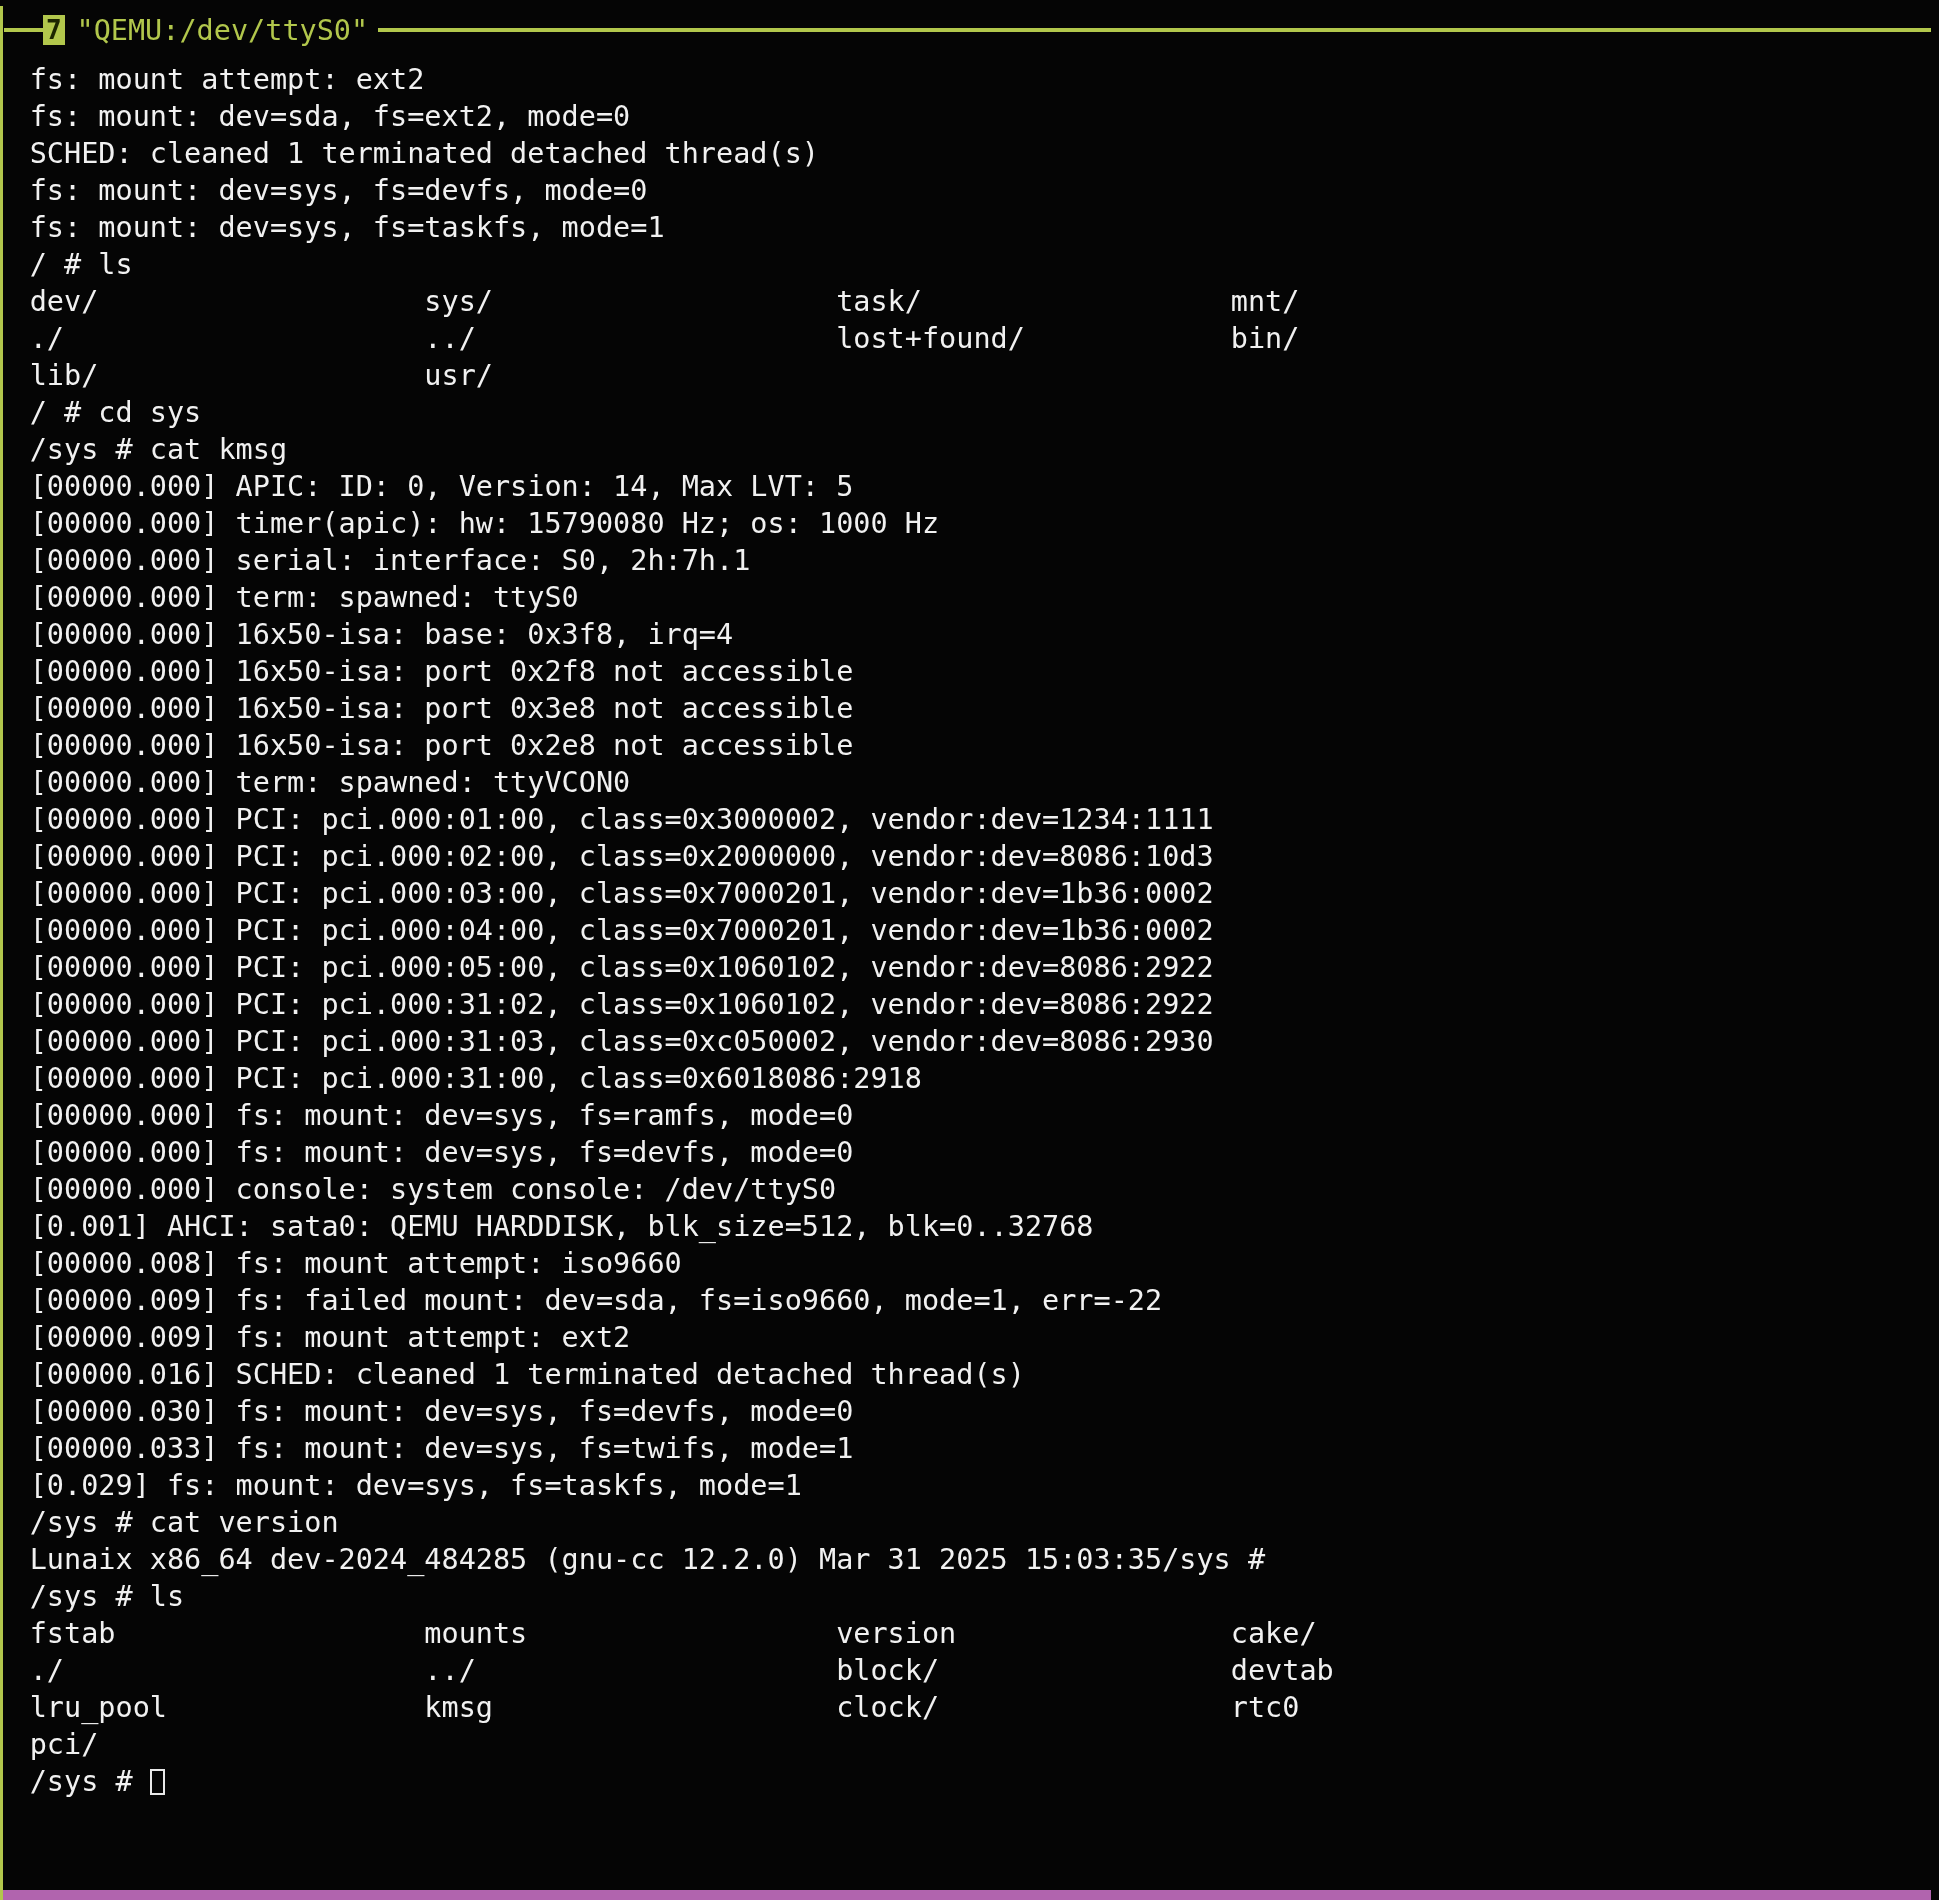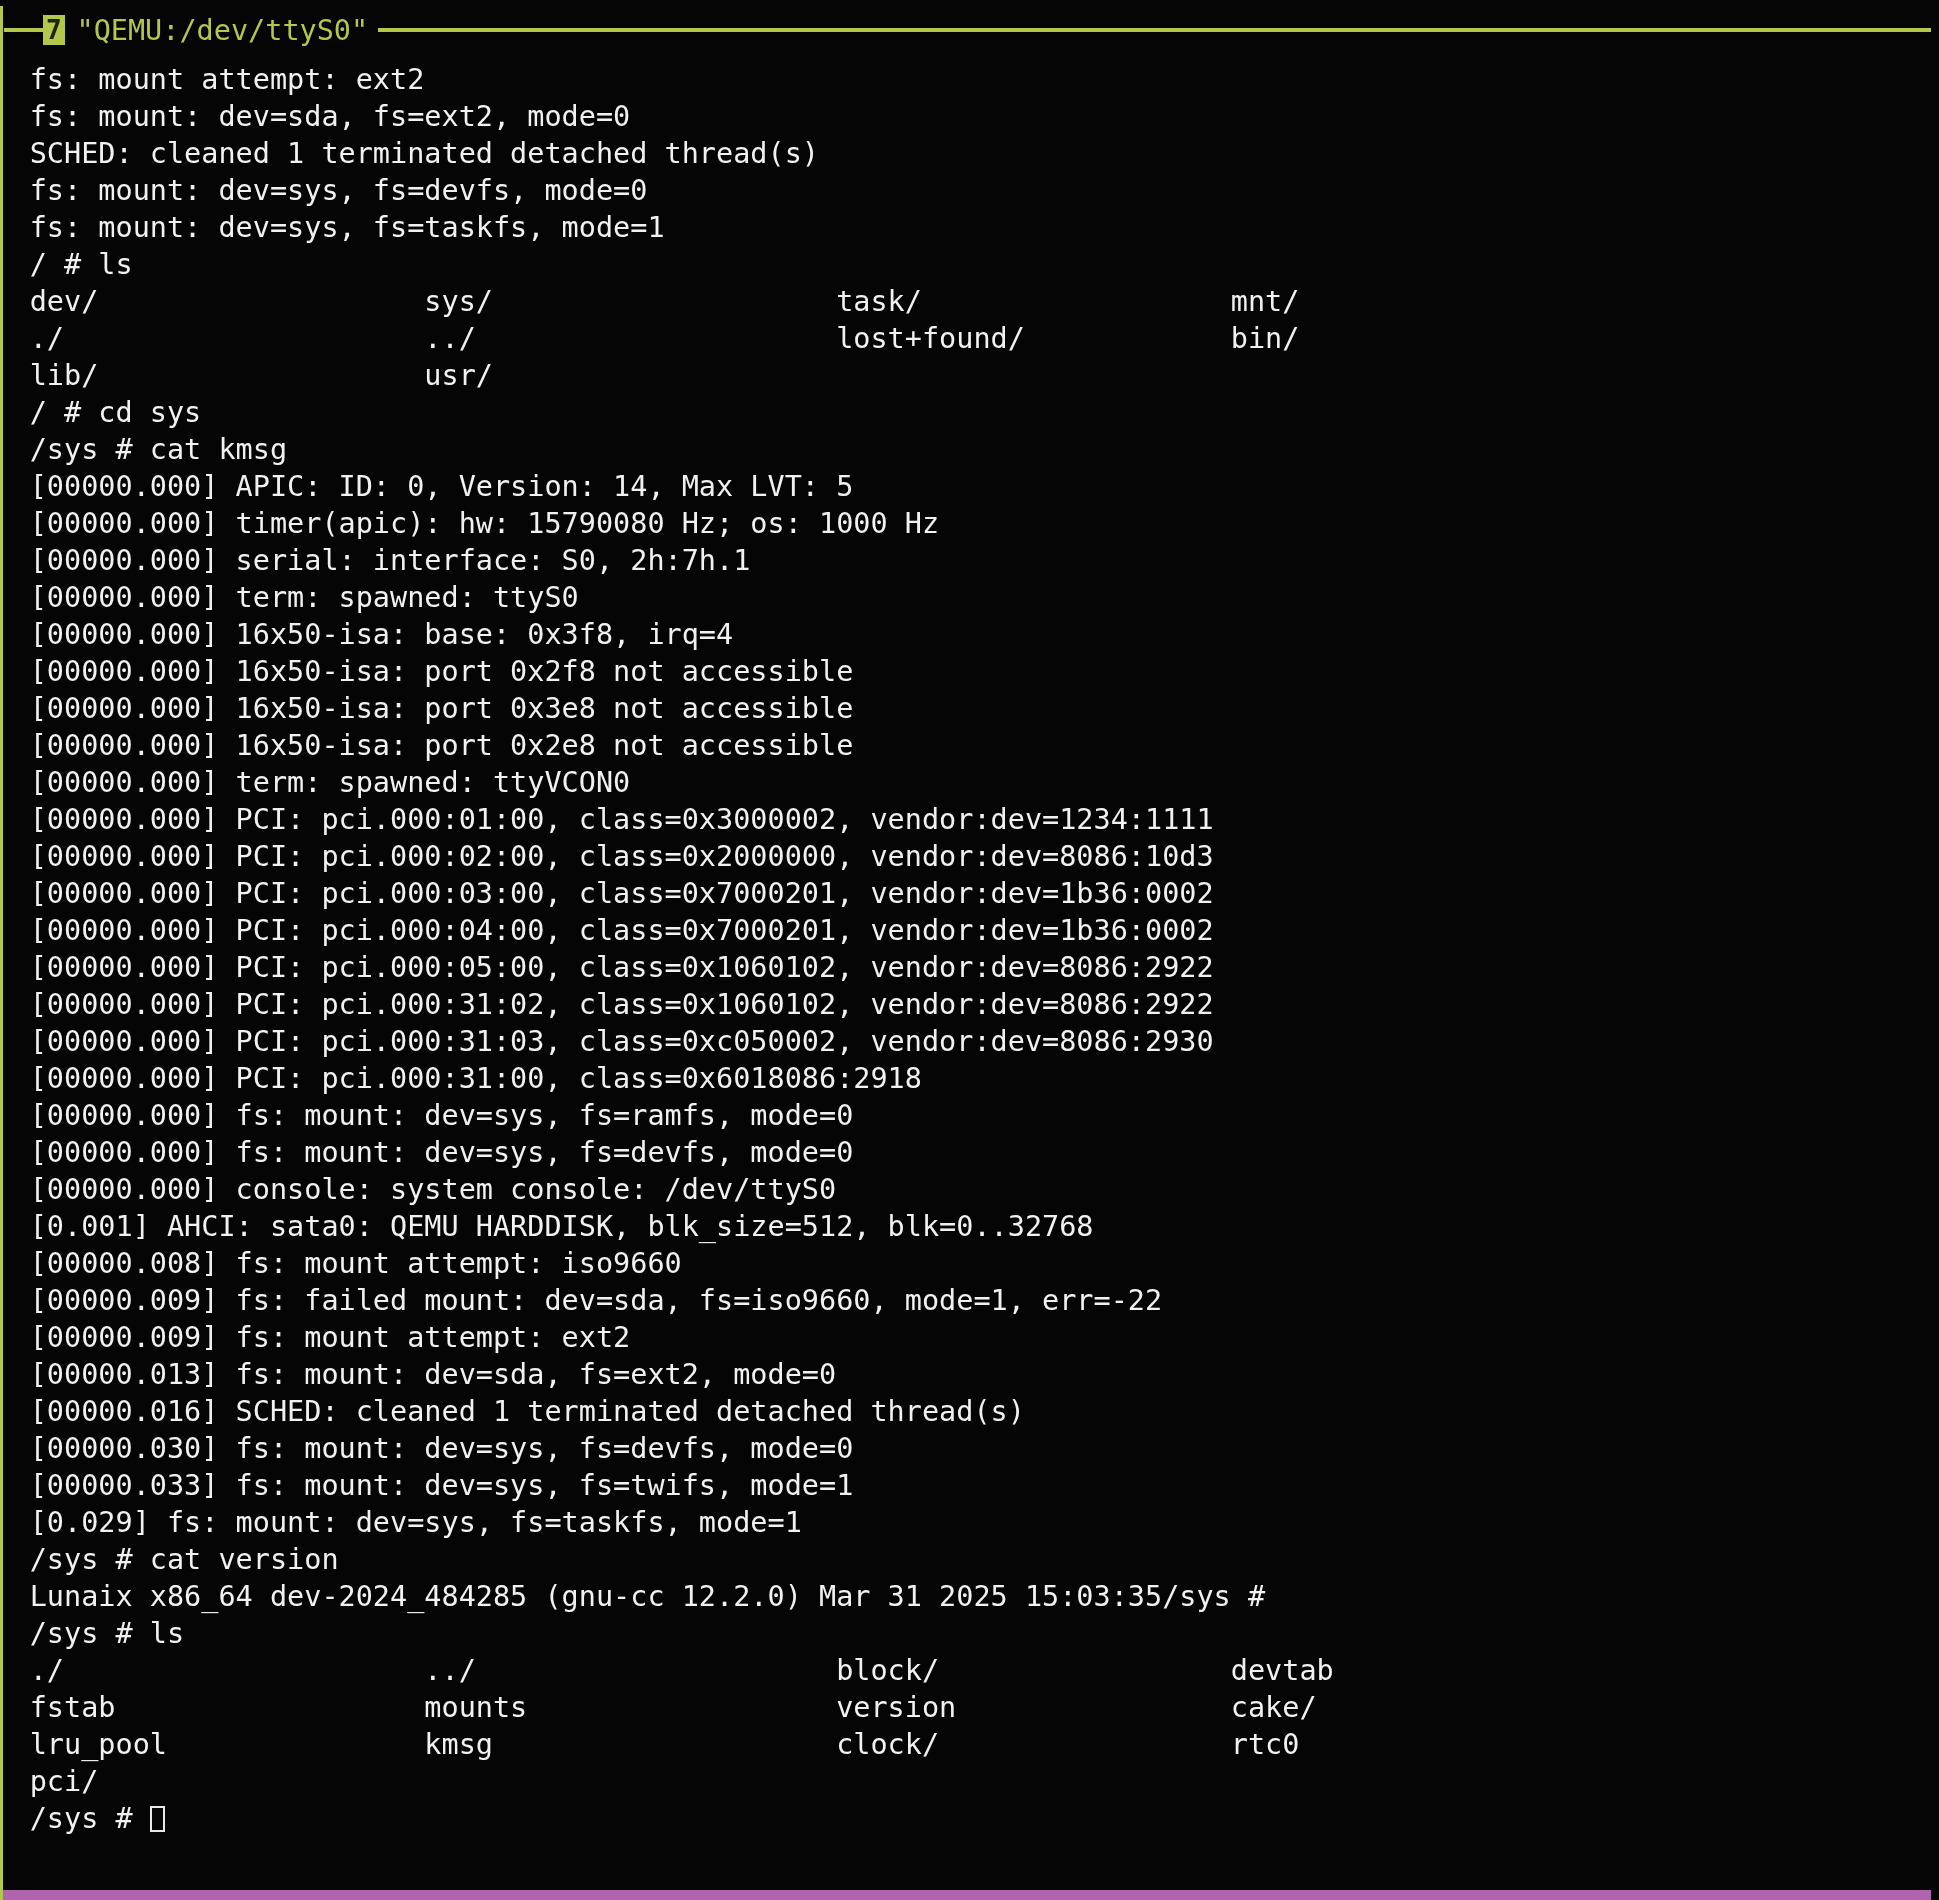--- a/index.html
+++ b/index.html
@@ -112,30 +112,29 @@
       <div class="line">[00000.000] PCI: pci.000:31:02, class=0x1060102, vendor:dev=8086:2922</div>
       <div class="line">[00000.000] PCI: pci.000:31:03, class=0xc050002, vendor:dev=8086:2930</div>
       <div class="line">[00000.000] PCI: pci.000:31:00, class=0x6018086:2918</div>
       <div class="line">[00000.000] fs: mount: dev=sys, fs=ramfs, mode=0</div>
       <div class="line">[00000.000] fs: mount: dev=sys, fs=devfs, mode=0</div>
       <div class="line">[00000.000] console: system console: /dev/ttyS0</div>
       <div class="line">[0.001] AHCI: sata0: QEMU HARDDISK, blk_size=512, blk=0..32768</div>
       <div class="line">[00000.008] fs: mount attempt: iso9660</div>
       <div class="line">[00000.009] fs: failed mount: dev=sda, fs=iso9660, mode=1, err=-22</div>
       <div class="line">[00000.009] fs: mount attempt: ext2</div>
-      <div class="line">[00000.013] fs: mount: dev=sda, fs=ext2, mode=0</div>
       <div class="line">[00000.016] SCHED: cleaned 1 terminated detached thread(s)</div>
       <div class="line">[00000.030] fs: mount: dev=sys, fs=devfs, mode=0</div>
       <div class="line">[00000.033] fs: mount: dev=sys, fs=twifs, mode=1</div>
       <div class="line">[0.029] fs: mount: dev=sys, fs=taskfs, mode=1</div>
       <div class="line">/sys # cat version</div>
       <div class="line">Lunaix x86_64 dev-2024_484285 (gnu-cc 12.2.0) Mar 31 2025 15:03:35/sys #</div>
       <div class="line">/sys # ls</div>
+      <div class="line">fstab                  mounts                  version                cake/</div>
       <div class="line">./                     ../                     block/                 devtab</div>
-      <div class="line">fstab                  mounts                  version                cake/</div>
       <div class="line">lru_pool               kmsg                    clock/                 rtc0</div>
       <div class="line">pci/</div>
     </div>
   <div class="line prompt-line">
     <span class="ptext">/sys # </span>
     <span class="cursor"></span>
   </div>
 </div>
 
 <div class="status-bar"></div>

